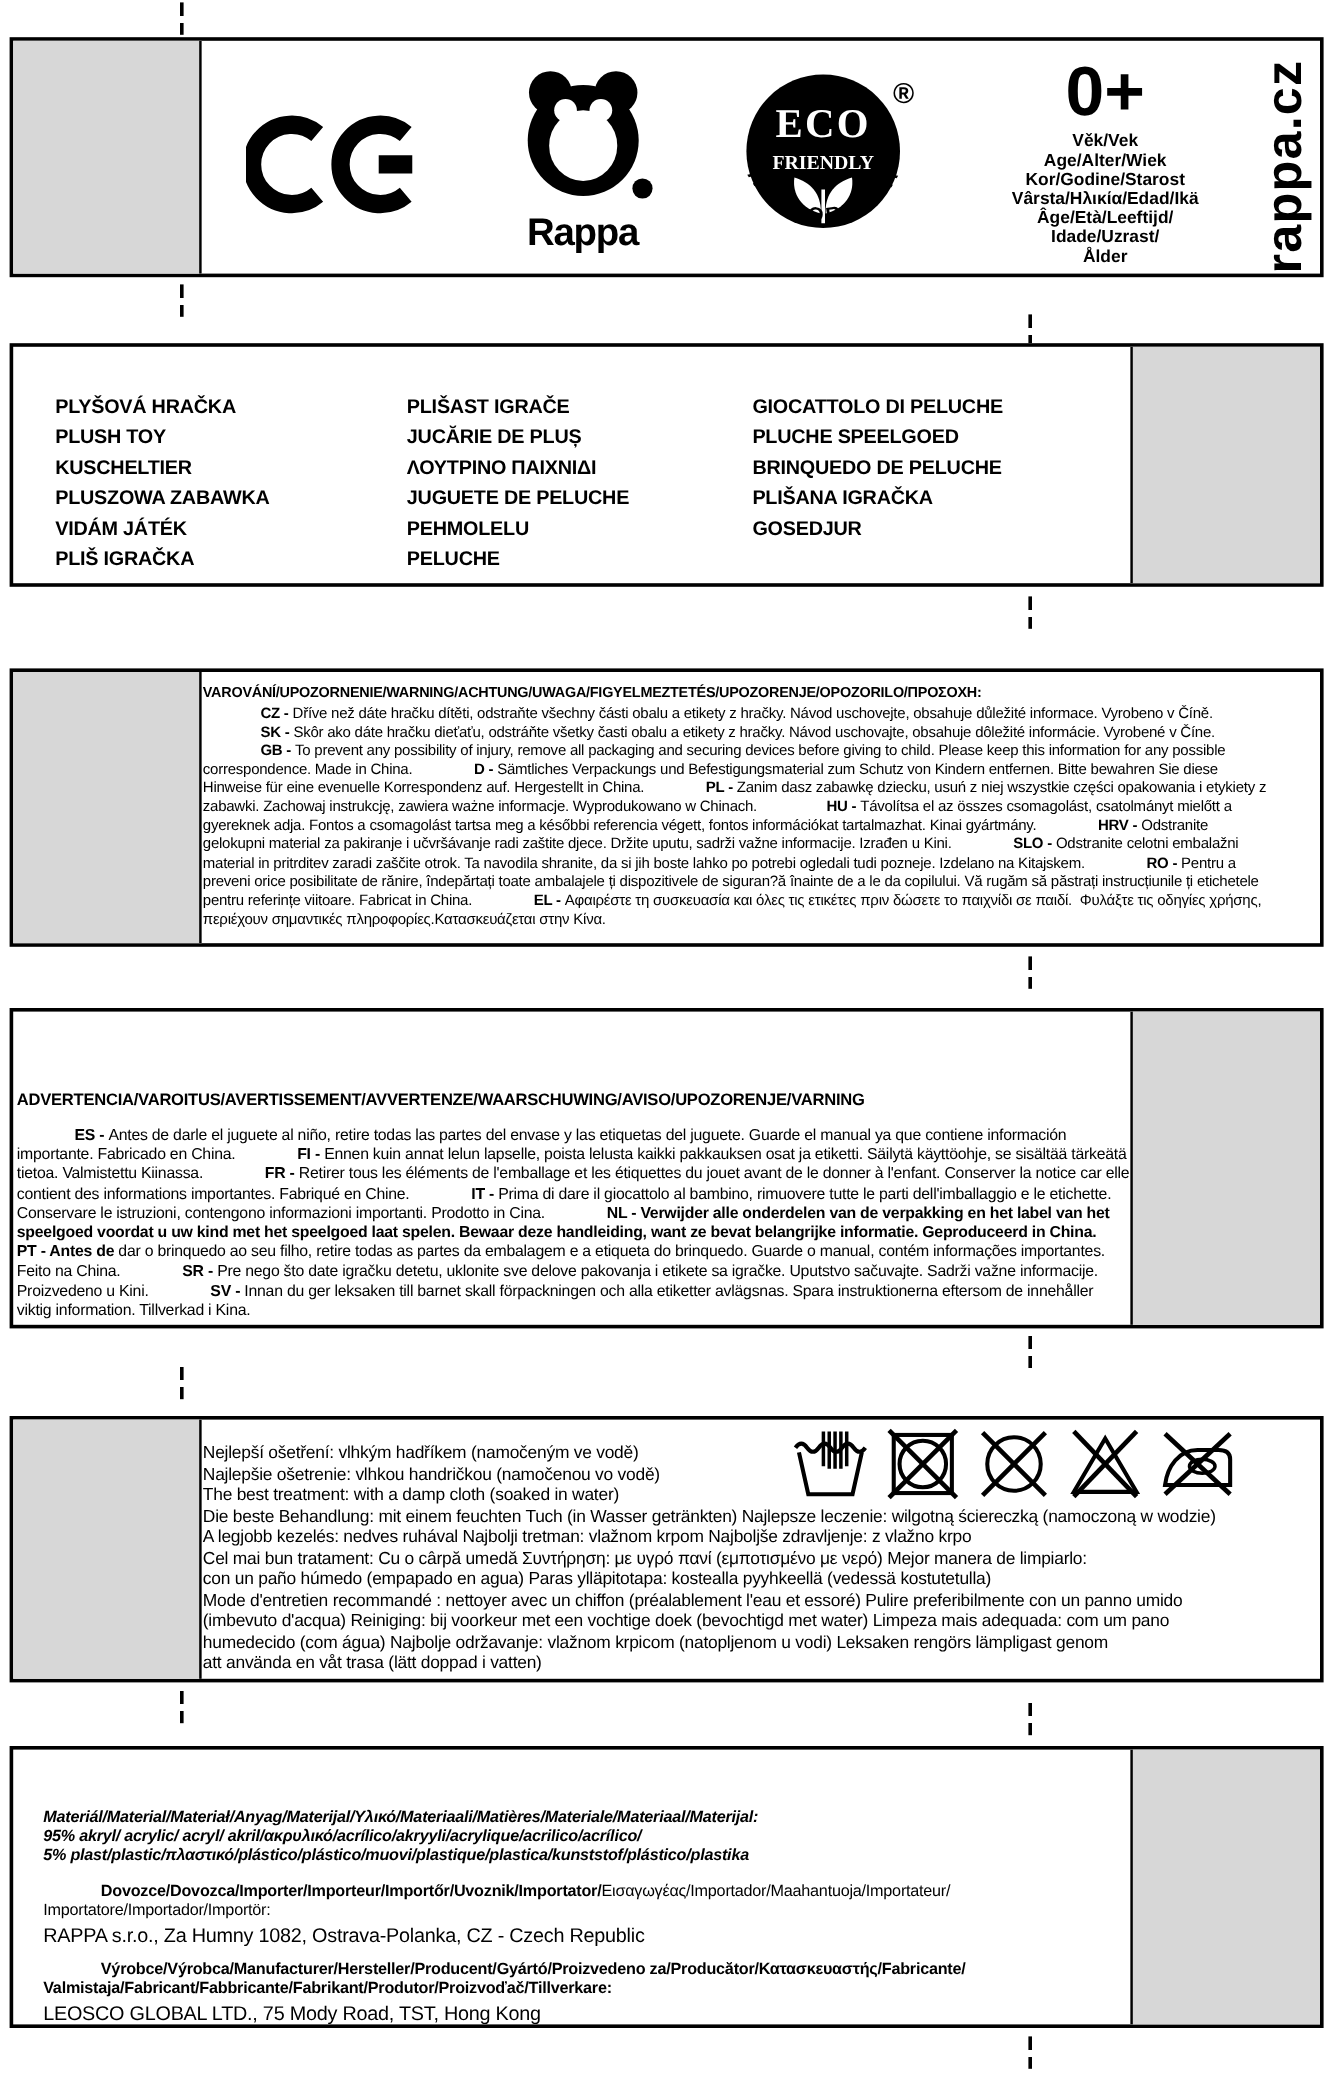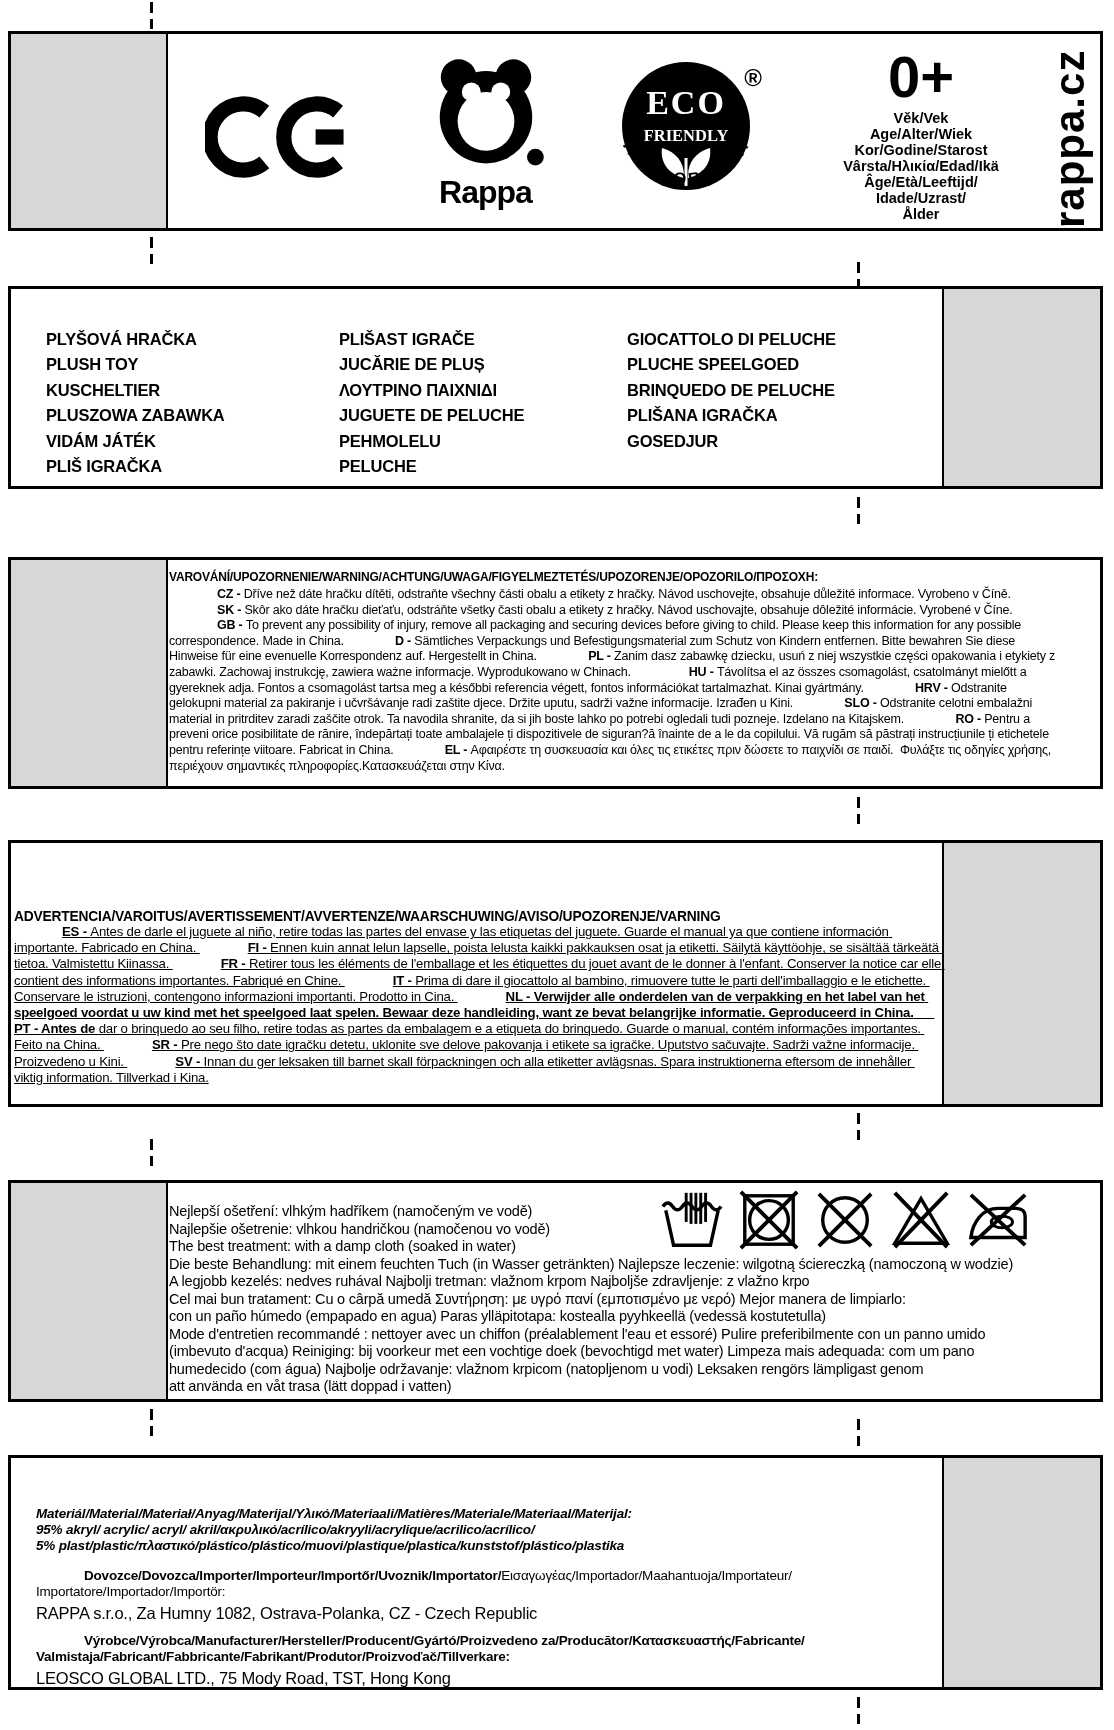--- a/index.html
+++ b/index.html
@@ -22,22 +22,22 @@
   .age-block{text-align:center;}
   .age-big{font-weight:bold;font-size:58px;line-height:58px;}
   .age-lines{font-weight:bold;font-size:14.5px;line-height:16px;margin-top:4px;}
   .website{font-weight:bold;font-size:42px;letter-spacing:1px;
      writing-mode:vertical-rl;transform:rotate(180deg);height:190px;line-height:48px;}
   
   .pn-col{font-weight:bold;font-size:16.5px;line-height:25.4px;letter-spacing:-0.2px;white-space:nowrap;}
   
   .w-header{font-weight:bold;font-size:12px;letter-spacing:-0.2px;margin-bottom:3px;}
   .w-body{font-size:12.5px;line-height:15.6px;letter-spacing:-0.2px;white-space:pre-wrap;}
-  .w2-header{font-weight:bold;font-size:13.8px;letter-spacing:-0.2px;margin-bottom:0;}
-  .w2-body{font-size:13.2px;line-height:16.2px;letter-spacing:-0.2px;white-space:pre-wrap;text-decoration:underline;}
+  .w2-header{font-weight:bold;font-size:13.8px;letter-spacing:-0.2px;margin-bottom:14px;}
+  .w2-body{font-size:13.2px;line-height:16.2px;letter-spacing:-0.2px;white-space:pre-wrap;}
   .bseg{font-weight:bold;margin-left:48px;}
   
   .care-lines{font-size:14.5px;line-height:17.5px;letter-spacing:-0.2px;}
   .symbols{display:flex;gap:12px;align-items:flex-start;}
   .symbols svg{display:block;}
   
   .material{font-weight:bold;font-size:13.5px;line-height:16px;letter-spacing:-0.2px;font-style:italic;}
   .label-seg{font-size:13.5px;line-height:16px;letter-spacing:-0.2px;white-space:pre-wrap;}
   .address{font-size:16.5px;line-height:20px;letter-spacing:-0.2px;margin-top:3px;}
   .spacer14{height:14px;} .spacer10{height:10px;}

